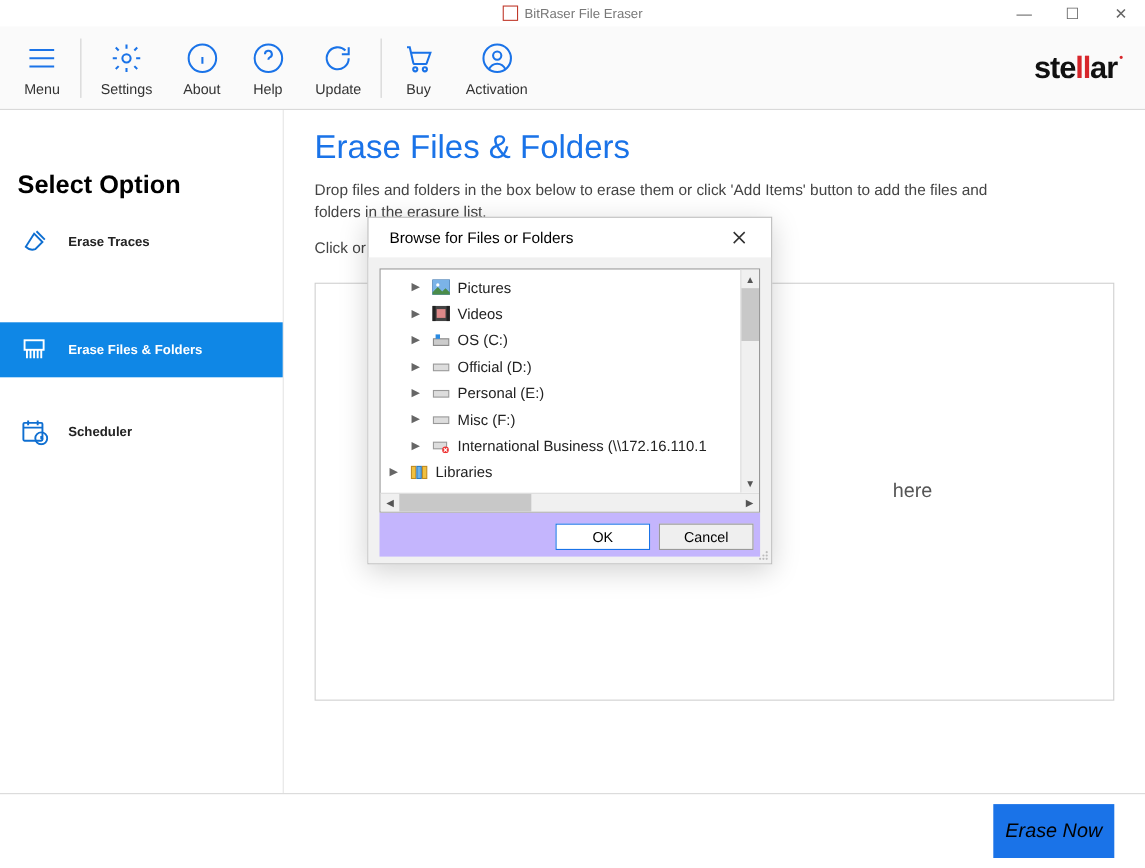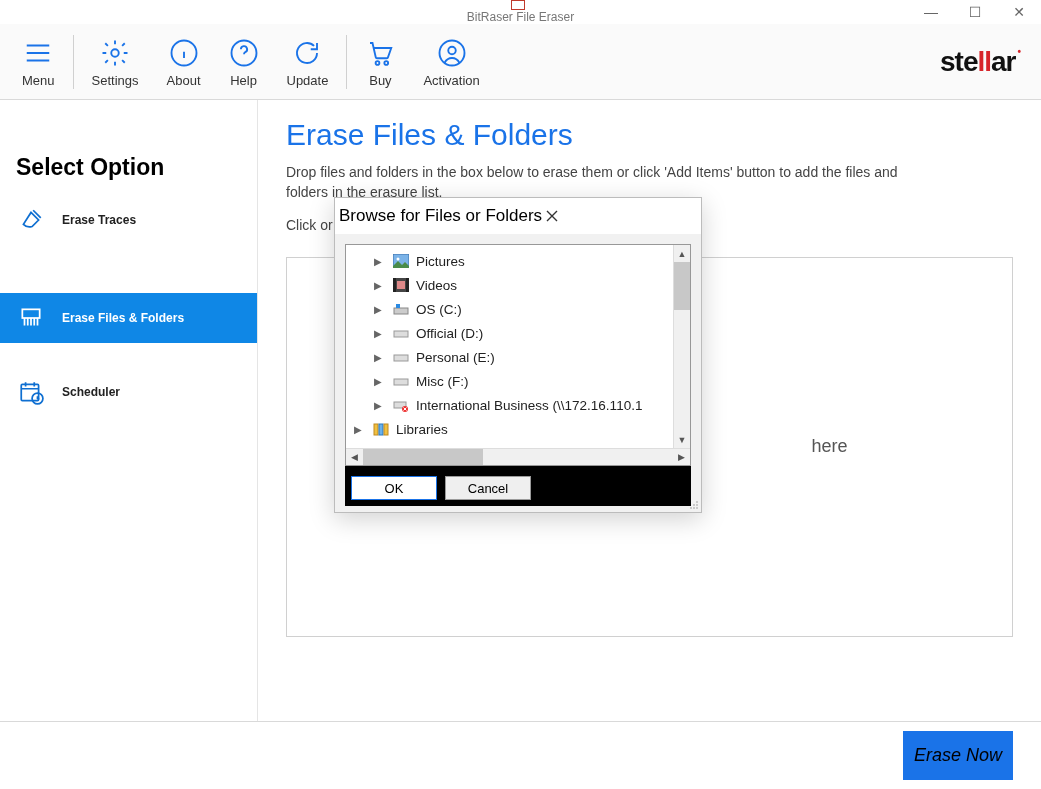--- a/index.html
+++ b/index.html
@@ -1,19 +1,19 @@
 <!DOCTYPE html>
 <html><head>
 <meta charset="utf-8">
 <style>
 * { box-sizing: border-box; margin: 0; padding: 0; font-family: "Segoe UI", Tahoma, sans-serif; }
 body { width: 1041px; height: 789px; background: #fff; overflow: hidden; position: relative; }
 
 
-.titlebar { height: 24px; display: flex; align-items: center; justify-content: center; position: relative; color: #777; font-size: 12px; flex-direction: column; }
+.titlebar { height: 24px; display: flex; align-items: center; justify-content: center; position: relative; color: #777; font-size: 12px; }
 .titlebar .tb-icon { width: 14px; height: 14px; margin-right: 6px; display: inline-block; border: 1px solid #c0392b; }
 .titlebar .win-controls { position: absolute; right: 0; top: 0; display: flex; }
 .win-btn { width: 44px; height: 24px; display: flex; align-items: center; justify-content: center; color: #666; font-size: 14px; }
 
 
 .toolbar { height: 76px; border-bottom: 1px solid #d9d9d9; display: flex; align-items: center; padding: 0 8px; background: #fafafa; }
 .tbg { display: flex; flex-direction: column; align-items: center; justify-content: center; padding: 0 14px; height: 100%; cursor: default; }
 .tbg .tb-icon-wrap { height: 36px; display: flex; align-items: center; justify-content: center; }
 .tbg svg { stroke: #1a73e8; fill: none; stroke-width: 1.5; }
 .tbg span { font-size: 13px; color: #333; margin-top: 2px; }
@@ -42,38 +42,38 @@
 .below-row { display: flex; justify-content: space-between; align-items: center; margin-top: 18px; }
 .link { color: #1a73e8; font-size: 15px; text-decoration: underline; cursor: pointer; }
 .btn-outline { border: 1px solid #bdbdbd; background: #fff; padding: 8px 26px; font-size: 14px; cursor: pointer; }
 
 
 .footer { height: 68px; border-top: 1px solid #d9d9d9; display: flex; align-items: center; justify-content: flex-end; padding: 0 28px; }
 .btn-primary { background: #1a73e8; color: #000000; border: none; padding: 14px 11px; font-size: 18px; cursor: pointer; font-style: italic; }
 
 
 .dialog { position: absolute; left: 334px; top: 197px; width: 368px; background: #fff; border: 1px solid #bcbcbc; box-shadow: 0 6px 24px rgba(0,0,0,.18); }
-.dlg-head { display: flex; align-items: center; justify-content: flex-start; padding: 8px 4px; font-size: 17px; }
+.dlg-head { display: flex; align-items: center; justify-content: space-between; padding: 8px 19px; font-size: 14px; }
 .dlg-close { width: 20px; height: 20px; display: flex; align-items: center; justify-content: center; cursor: pointer; color: #444; font-size: 15px; }
 .dlg-body { background: #f1f1f1; padding: 10px 10px 6px 10px; }
 .dlg-label { font-size: 12.5px; color: #222; margin: 2px 4px 10px 4px; }
 .tree-wrap { background: #fff; border: 1px solid #989898; height: 222px; position: relative; display: flex; flex-direction: column; }
 .tree { flex: 1; overflow: hidden; position: relative; padding: 4px 0; }
 .tree-row { display: flex; align-items: center; height: 24px; font-size: 13.5px; color: #222; padding-left: 28px; gap: 6px; white-space: nowrap; }
 .tree-row.lib { padding-left: 8px; }
 .chev { width: 12px; color: #666; font-size: 10px; user-select: none; }
 .ticon { width: 18px; height: 16px; display: inline-flex; align-items: center; justify-content: center; }
 .vscroll { position: absolute; right: 0; top: 0; bottom: 0; width: 17px; background: #f0f0f0; border-left: 1px solid #ddd; display: flex; flex-direction: column; }
 .vscroll .arrow { height: 17px; display: flex; align-items: center; justify-content: center; font-size: 9px; color: #555; }
 .vscroll .thumb { background: #c8c8c8; height: 48px; margin-top: 0; }
 .hscroll { height: 17px; background: #f0f0f0; border-top: 1px solid #ddd; display: flex; align-items: center; }
 .hscroll .arrow { width: 17px; display: flex; align-items: center; justify-content: center; font-size: 9px; color: #555; }
 .hscroll .track { flex: 1; height: 100%; position: relative; }
 .hscroll .thumb { position: absolute; left: 0; top: 0; bottom: 0; width: 120px; background: #c8c8c8; }
-.dlg-foot { display: flex; gap: 8px; padding: 10px 6px 6px; background: #000000; }
+.dlg-foot { display: flex; justify-content: flex-end; gap: 8px; padding: 10px 6px 6px; background: #c4b5fd; }
 .dlg-btn { width: 86px; height: 24px; font-size: 13px; border: 1px solid #9a9a9a; background: #efefef; cursor: pointer; }
 .dlg-btn.ok { border: 1.5px solid #1a73e8; background: #fff; }
 .resize-grip { position: absolute; right: 2px; bottom: 2px; width: 12px; height: 12px; opacity: .6; }
 </style>
 </head>
 <body>
 
 <div class="titlebar">
   <span class="tb-icon"></span>
   <span>BitRaser File Eraser</span>

